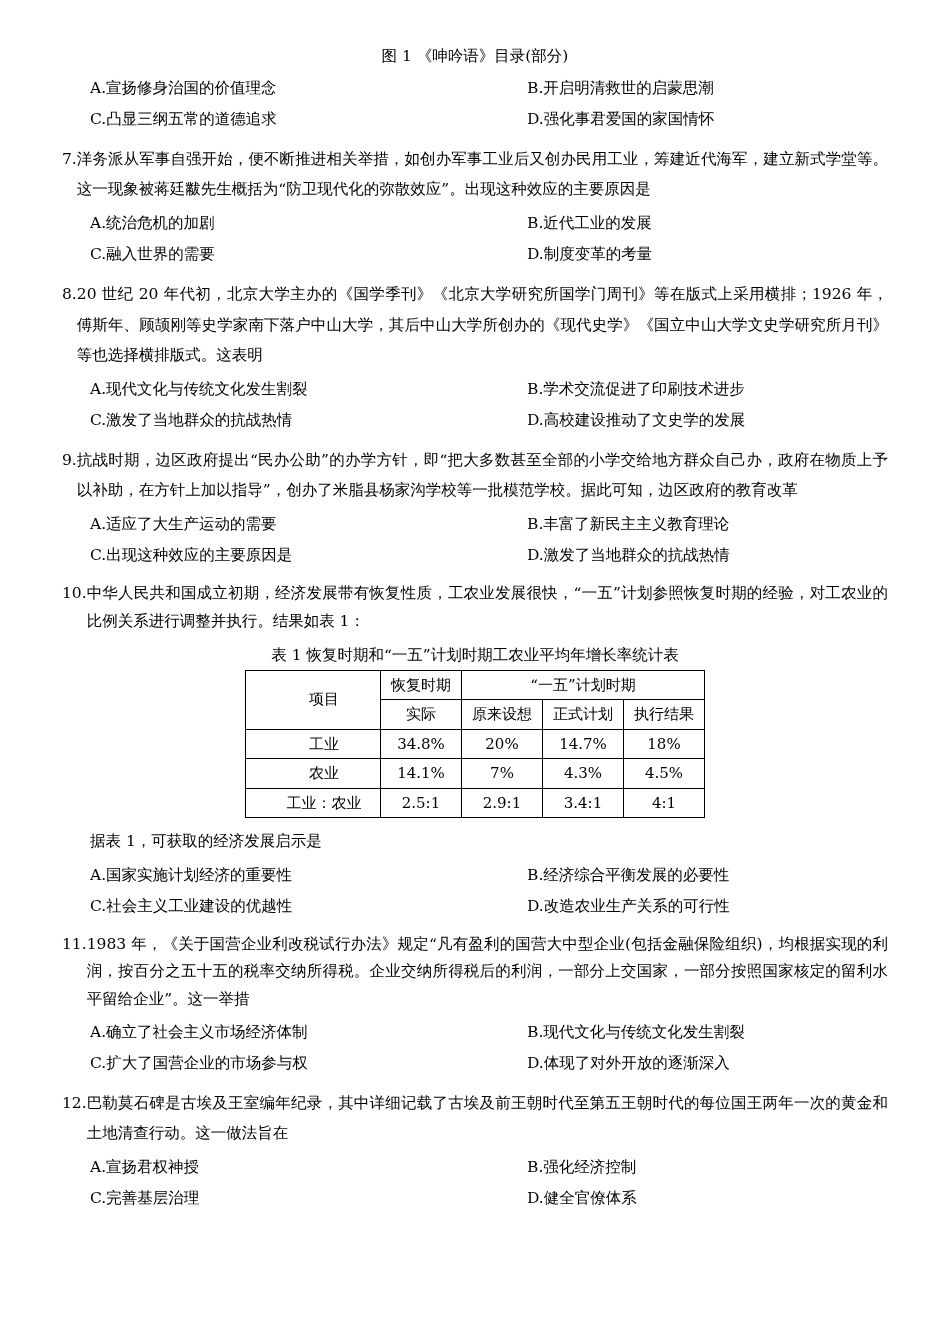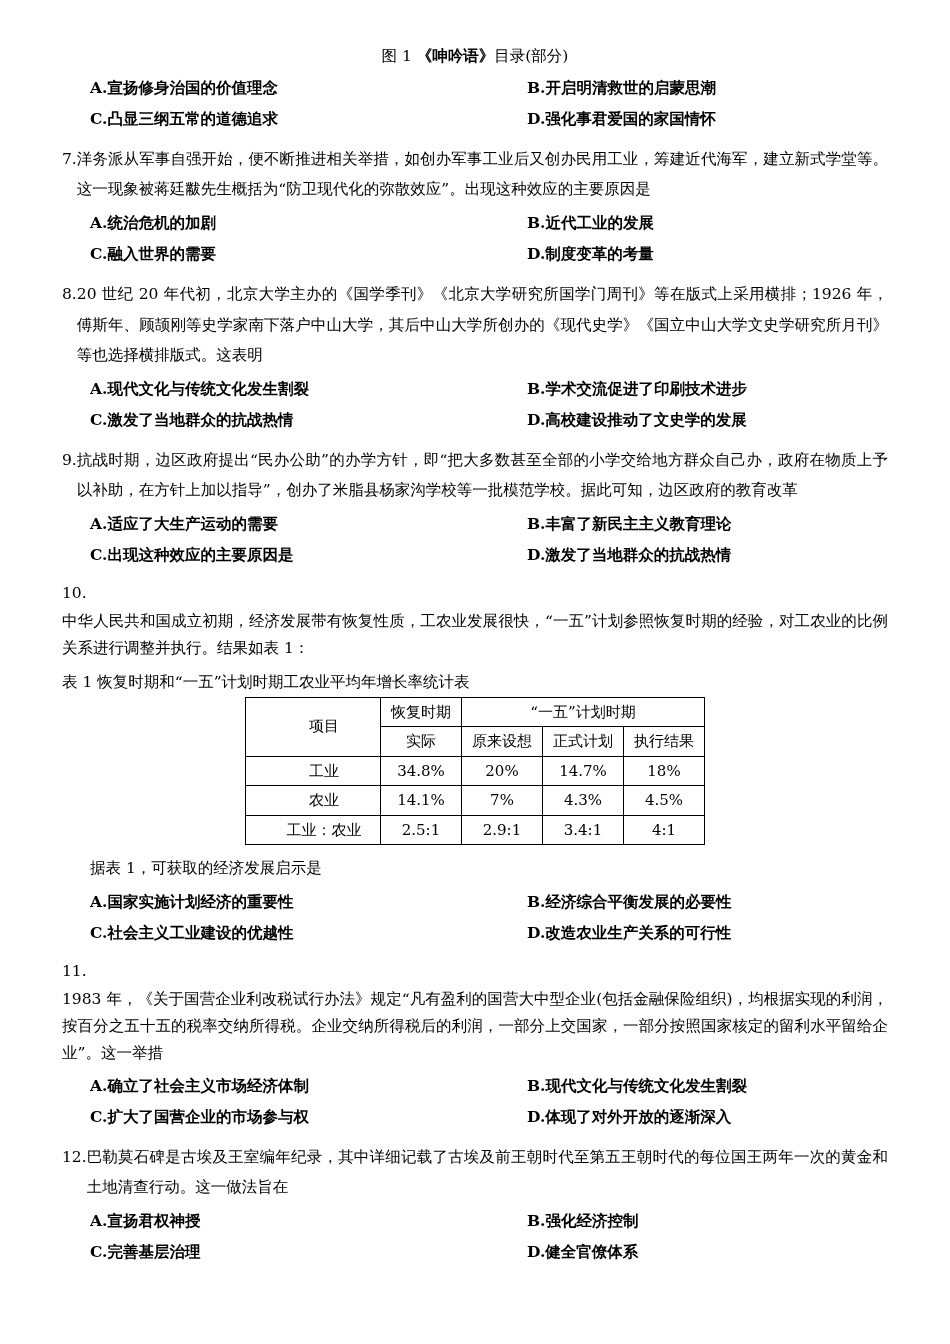--- a/index.html
+++ b/index.html
@@ -20,33 +20,32 @@
     box-sizing: border-box;
     padding: 44px 62px 20px 62px;
   }
   .fig-caption {
     text-align: center;
     font-size: 15.5px;
     line-height: 1.6;
     margin: 0 0 6px 0;
   }
   .fig-caption .bold-title {
-    font-weight: bold;
+    font-weight: normal;
   }
   
   .opt-row {
     display: flex;
     font-size: 15.5px;
     line-height: 1.55;
     margin: 7px 0 0 0;
   }
   .opt-row .opt {
     flex: 0 0 50%;
     box-sizing: border-box;
-    font-weight: bold;
   }
   .opt-row.indent .opt:first-child {
     padding-left: 28px;
   }
   .opt-row.indent .opt:last-child {
     padding-left: 8px;
     margin-left: 44px;
   }
   
   .q {
@@ -68,21 +67,21 @@
     text-justify: inter-ideograph;
   }
   .opts {
     margin-top: 2px;
   }
   
   .table-wrap {
     margin: 8px 0 0 0;
   }
   .table-title {
-    text-align: left;
+    text-align: center;
     font-size: 15.5px;
     line-height: 1.6;
     margin: 2px 0 2px 0;
     padding-left: 0;
   }
   table.data {
     border-collapse: collapse;
     margin: 0 auto;
     font-size: 15px;
   }
@@ -99,21 +98,20 @@
     padding-left: 32px;
   }
   .after-table {
     margin-top: 8px;
     font-size: 15.5px;
     line-height: 1.95;
     padding-left: 28px;
   }
   .tight {
     line-height: 1.75;
-    flex-direction: column;
   }
 </style>
 </head>
 <body>
 
 <div class="page">
 
   <div class="fig-caption">
     <span>图 1 </span><span class="bold-title">《呻吟语》</span><span>目录(部分)</span>
   </div>

